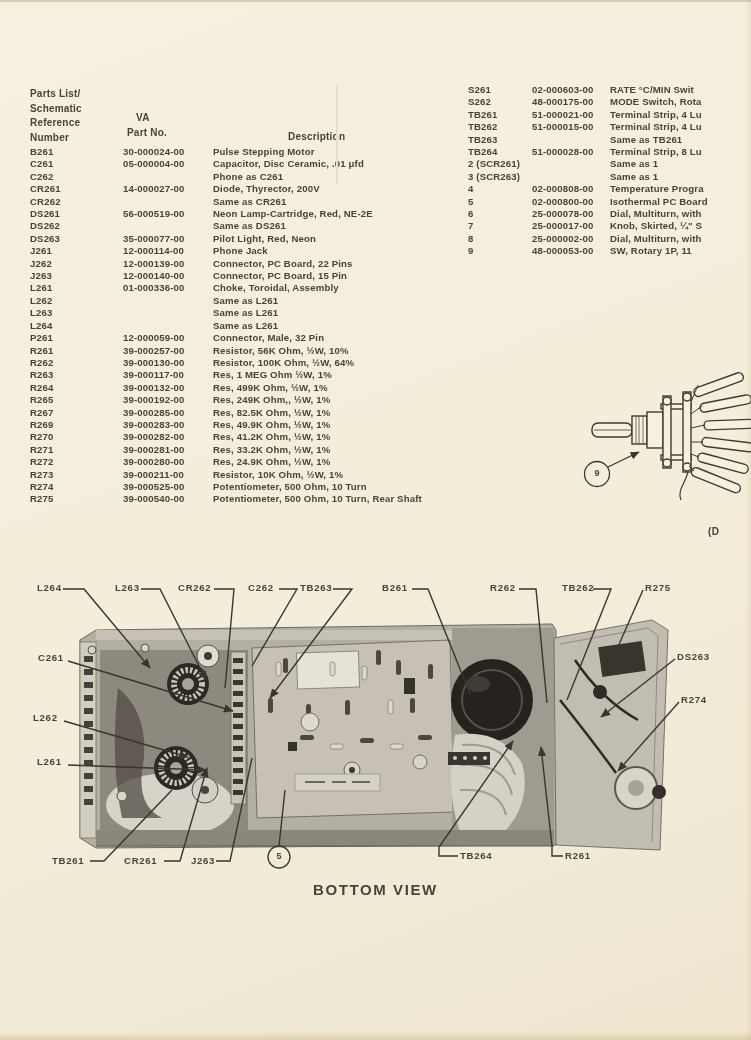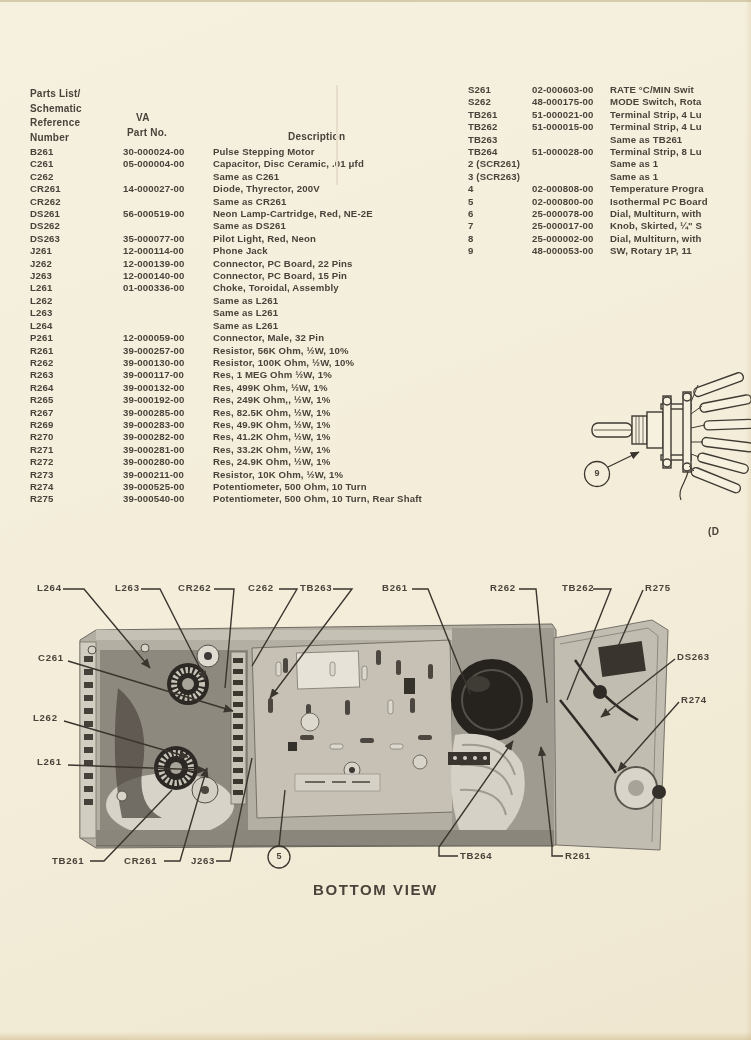--- a/index.html
+++ b/index.html
@@ -67,21 +67,21 @@
 
       <div class="row">
         <span class="c-ref">C261</span>
         <span class="c-part">05-000004-00</span>
         <span class="c-desc">Capacitor, Disc Ceramic, .01 μfd</span>
       </div>
 
       <div class="row">
         <span class="c-ref">C262</span>
         <span class="c-part"></span>
-        <span class="c-desc">Same as C261</span>
+        <span class="c-desc">Phone as C261</span>
       </div>
 
       <div class="row">
         <span class="c-ref">CR261</span>
         <span class="c-part">14-000027-00</span>
         <span class="c-desc">Diode, Thyrector, 200V</span>
       </div>
 
       <div class="row">
         <span class="c-ref">CR262</span>
@@ -157,21 +157,21 @@
 
       <div class="row">
         <span class="c-ref">R261</span>
         <span class="c-part">39-000257-00</span>
         <span class="c-desc">Resistor, 56K Ohm, ½W, 10%</span>
       </div>
 
       <div class="row">
         <span class="c-ref">R262</span>
         <span class="c-part">39-000130-00</span>
-        <span class="c-desc">Resistor, 100K Ohm, ½W, 10%</span>
+        <span class="c-desc">Resistor, 100K Ohm, ½W, 64%</span>
       </div>
 
       <div class="row">
         <span class="c-ref">R263</span>
         <span class="c-part">39-000117-00</span>
         <span class="c-desc">Res, 1 MEG Ohm ½W, 1%</span>
       </div>
 
       <div class="row">
         <span class="c-ref">R264</span>

